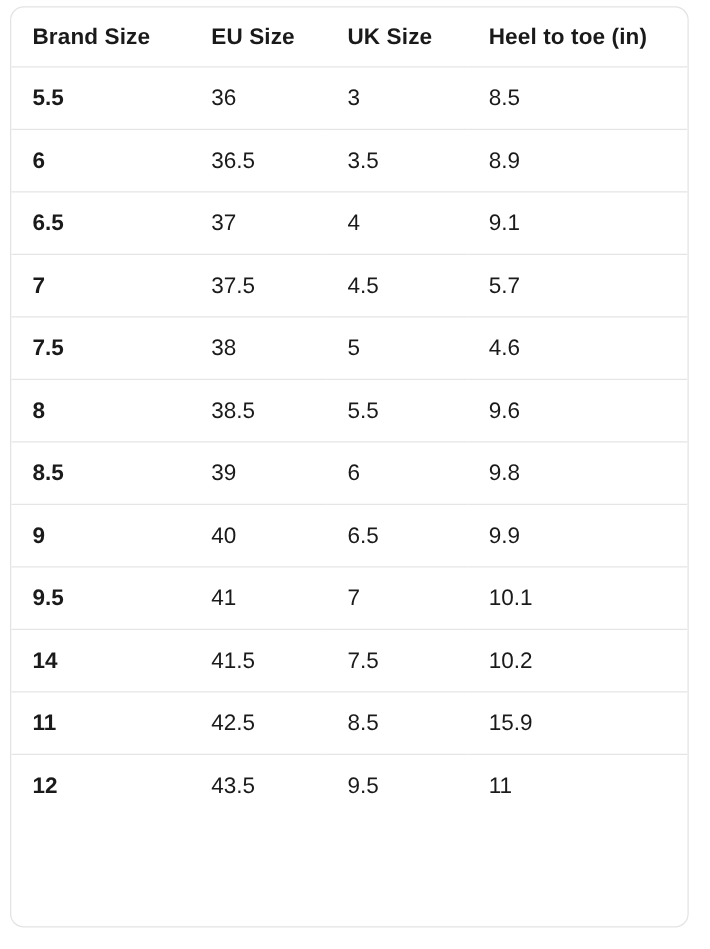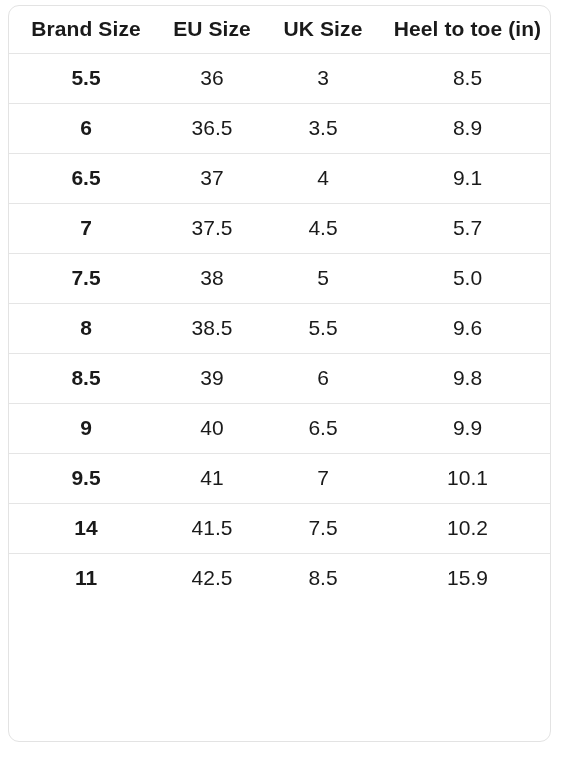--- a/index.html
+++ b/index.html
@@ -35,25 +35,25 @@
     table-layout: fixed;
   }
 
   table.size-table col.col-brand { width: 143px; }
   table.size-table col.col-eu    { width: 109px; }
   table.size-table col.col-uk    { width: 113px; }
   table.size-table col.col-heel  { width: 176px; }
 
   table.size-table th,
   table.size-table td {
-    text-align: center;
+    text-align: left;
     vertical-align: middle;
     color: #1a1a1a;
     padding: 0 6px 0 17px;
-    font-size: 21px;
+    font-size: 18px;
     line-height: 1.25;
   }
 
   table.size-table thead th {
     height: 47px;
     font-weight: bold;
     letter-spacing: 0.1px;
     border-bottom: 1px solid #e5e5e5;
   }
 
@@ -120,21 +120,21 @@
         <tr>
           <td class="cell-brand">7</td>
           <td class="cell-eu">37.5</td>
           <td class="cell-uk">4.5</td>
           <td class="cell-heel">5.7</td>
         </tr>
         <tr>
           <td class="cell-brand">7.5</td>
           <td class="cell-eu">38</td>
           <td class="cell-uk">5</td>
-          <td class="cell-heel">5.0</td>
+          <td class="cell-heel">4.6</td>
         </tr>
         <tr>
           <td class="cell-brand">8</td>
           <td class="cell-eu">38.5</td>
           <td class="cell-uk">5.5</td>
           <td class="cell-heel">9.6</td>
         </tr>
         <tr>
           <td class="cell-brand">8.5</td>
           <td class="cell-eu">39</td>
@@ -158,15 +158,21 @@
           <td class="cell-eu">41.5</td>
           <td class="cell-uk">7.5</td>
           <td class="cell-heel">10.2</td>
         </tr>
         <tr>
           <td class="cell-brand">11</td>
           <td class="cell-eu">42.5</td>
           <td class="cell-uk">8.5</td>
           <td class="cell-heel">15.9</td>
         </tr>
+        <tr>
+          <td class="cell-brand">12</td>
+          <td class="cell-eu">43.5</td>
+          <td class="cell-uk">9.5</td>
+          <td class="cell-heel">11</td>
+        </tr>
       </tbody>
   </table>
 </div>
 
 </body></html>

